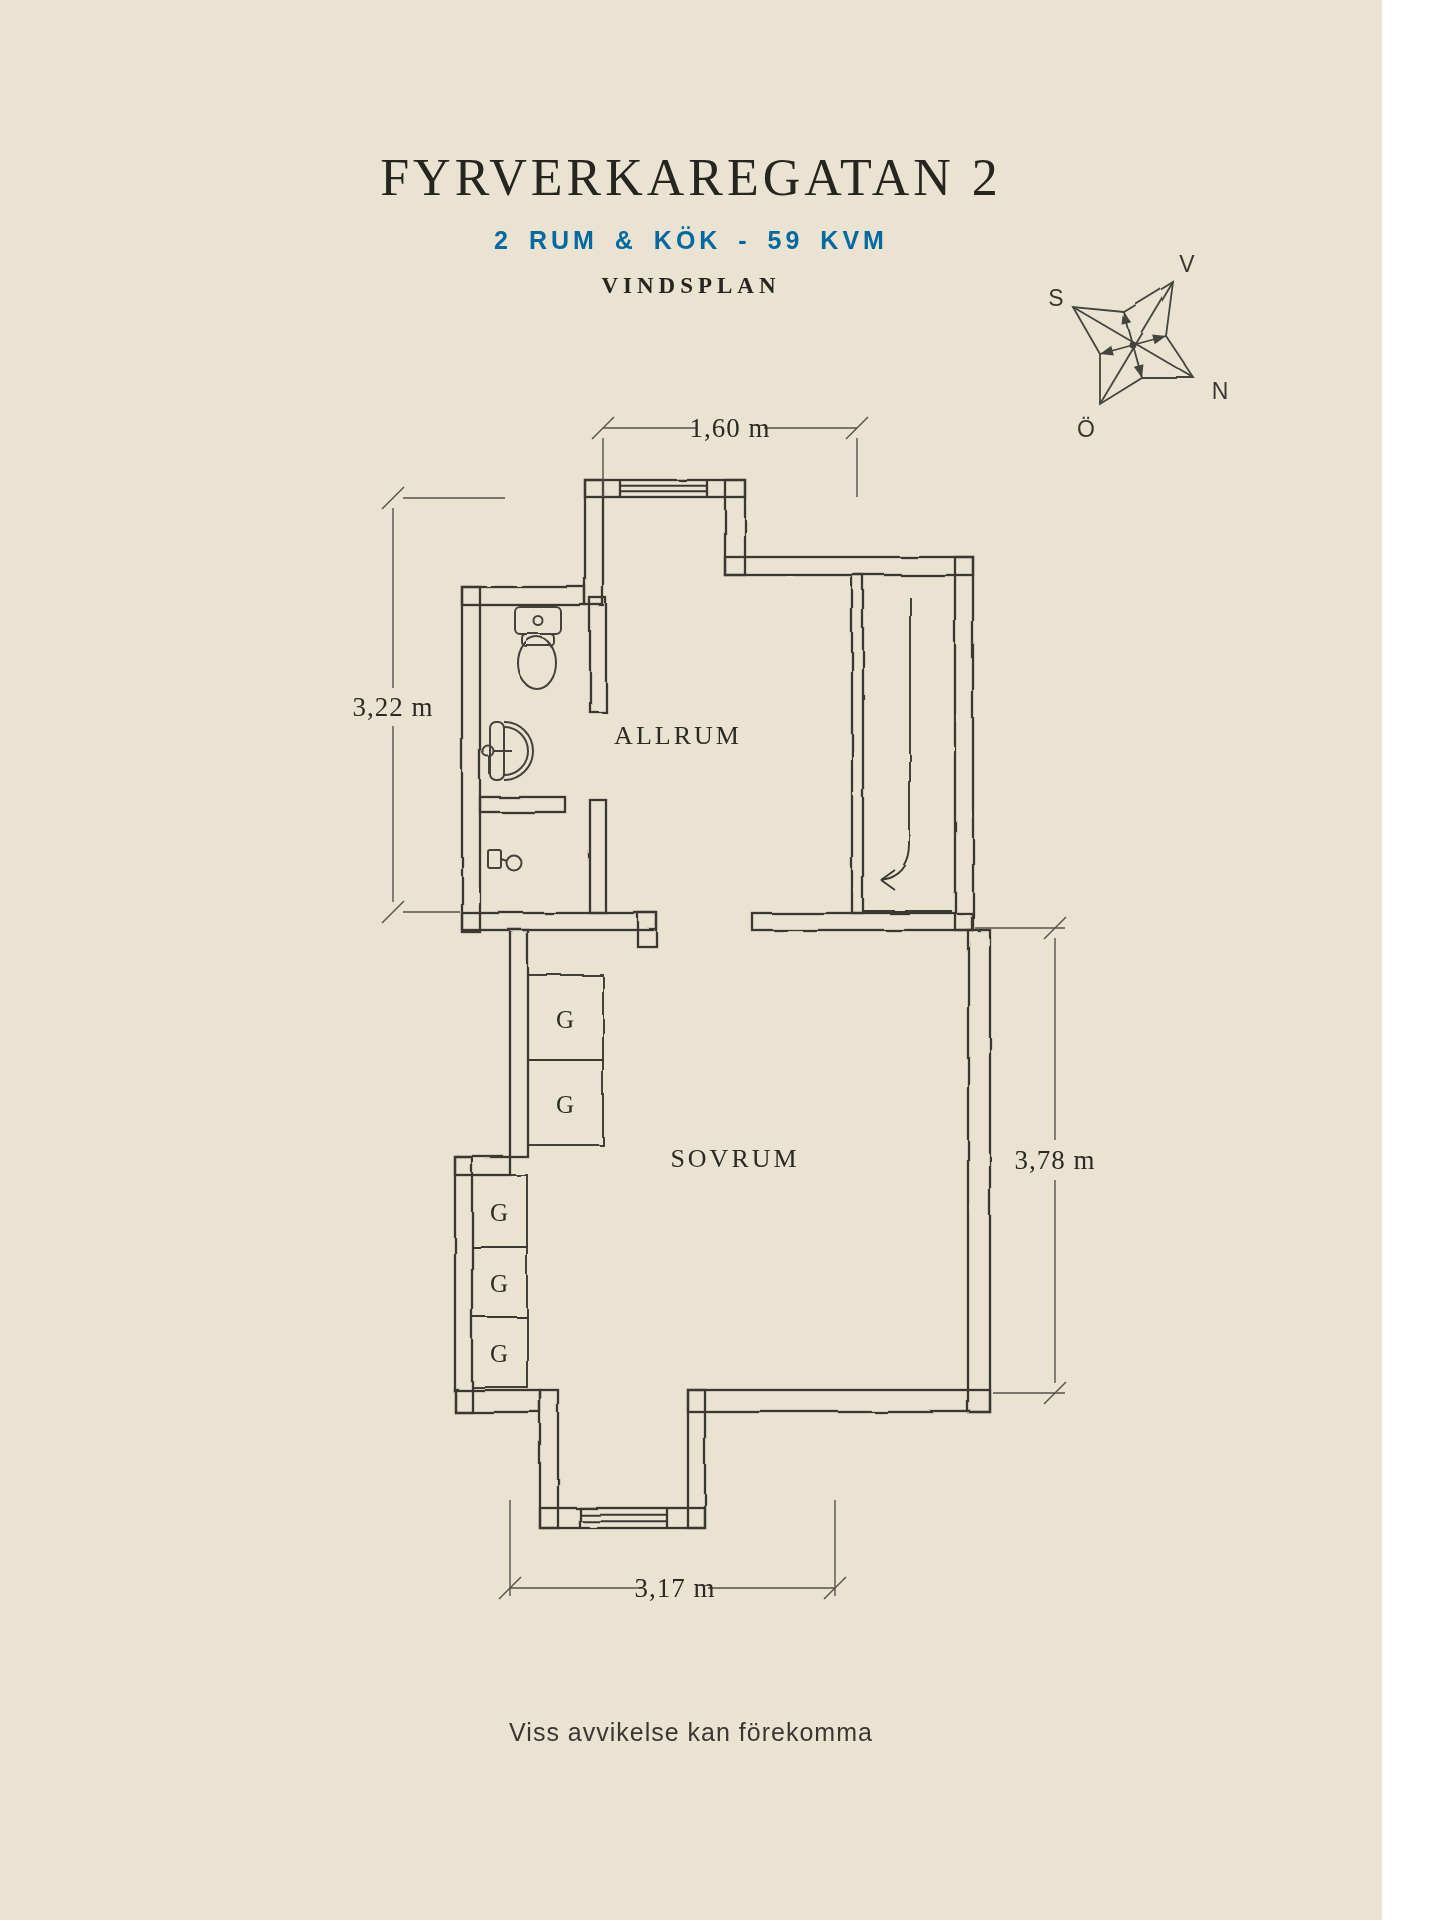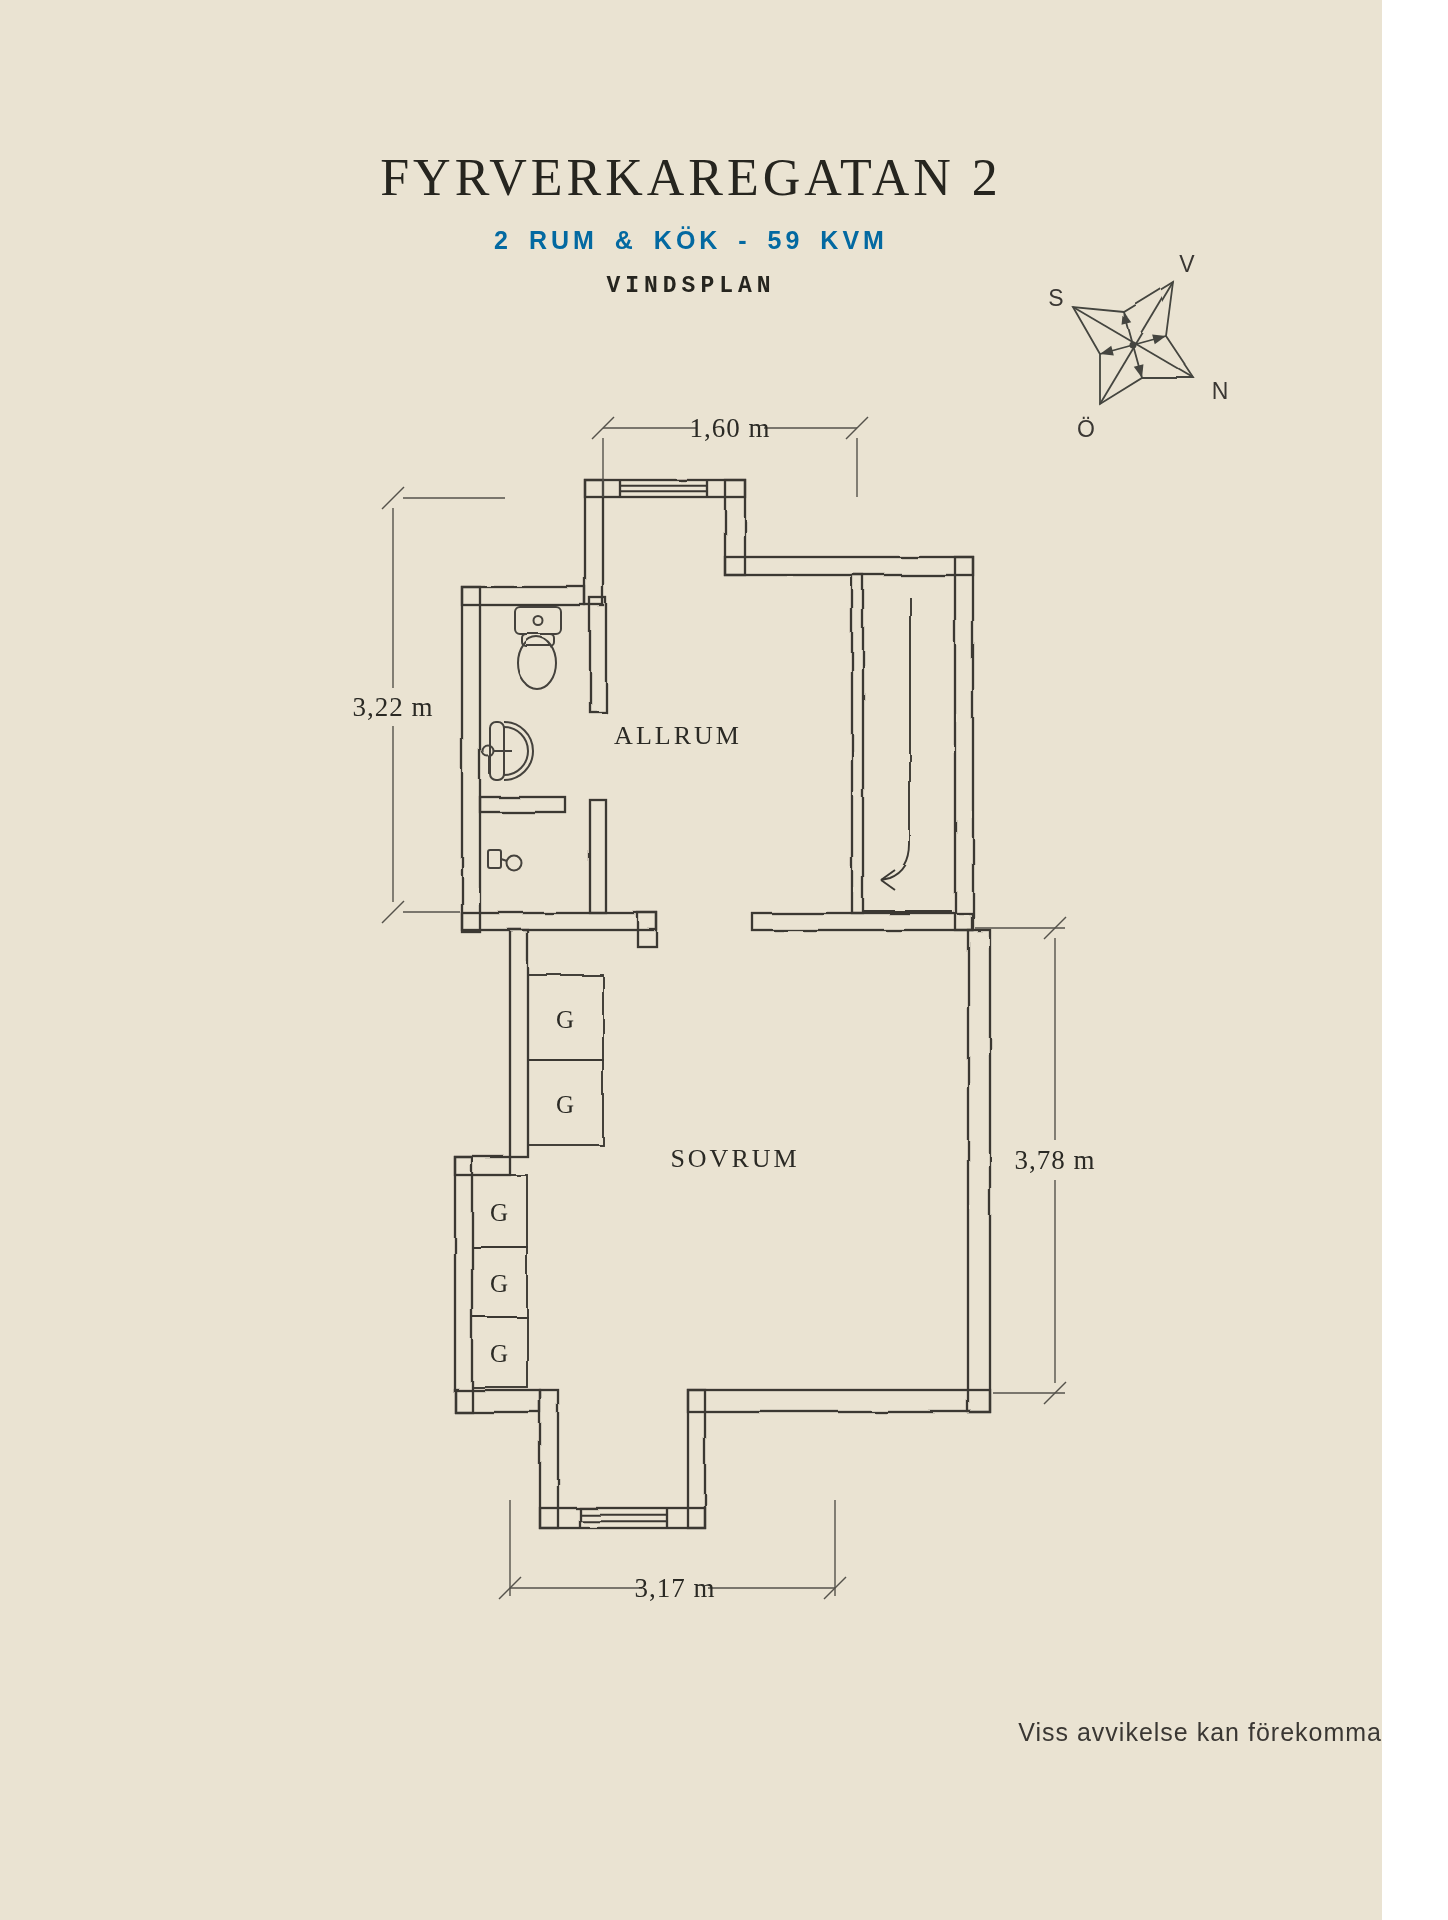--- a/index.html
+++ b/index.html
@@ -19,26 +19,26 @@
   }
   .subtitle{
     position:absolute;top:226px;left:0;width:100%;
     font-family:"Liberation Sans", sans-serif;
     font-size:25px;font-weight:700;color:#0369a1;
     letter-spacing:4px;
     word-spacing:6px;
   }
   .plan-name{
     position:absolute;top:273px;left:0;width:100%;
-    font-family:Liberation Mono, monospace;
+    font-family:Liberation Serif, serif;
     font-size:23px;font-weight:700;color:#26251F;
     letter-spacing:5px;
   }
   .footer{
-    position:absolute;top:1718px;left:0;width:100%;text-align:right;
+    position:absolute;top:1718px;left:0;width:100%;text-align:center;
     font-family:"Liberation Sans", sans-serif;
     font-size:25px;font-weight:400;color:#3A3733;
     letter-spacing:1px;
   }
   svg{position:absolute;left:0;top:0;}
   svg text{font-family:"Liberation Serif", serif;fill:#2B2A25;}
   .room-label{font-size:26px;letter-spacing:3px;}
   .closet-label{font-size:25px;}
   .dim-label{font-size:27px;letter-spacing:1px;}
   .compass-label{font-family:"Liberation Sans", sans-serif;font-size:23px;fill:#3A3733;letter-spacing:0;}

